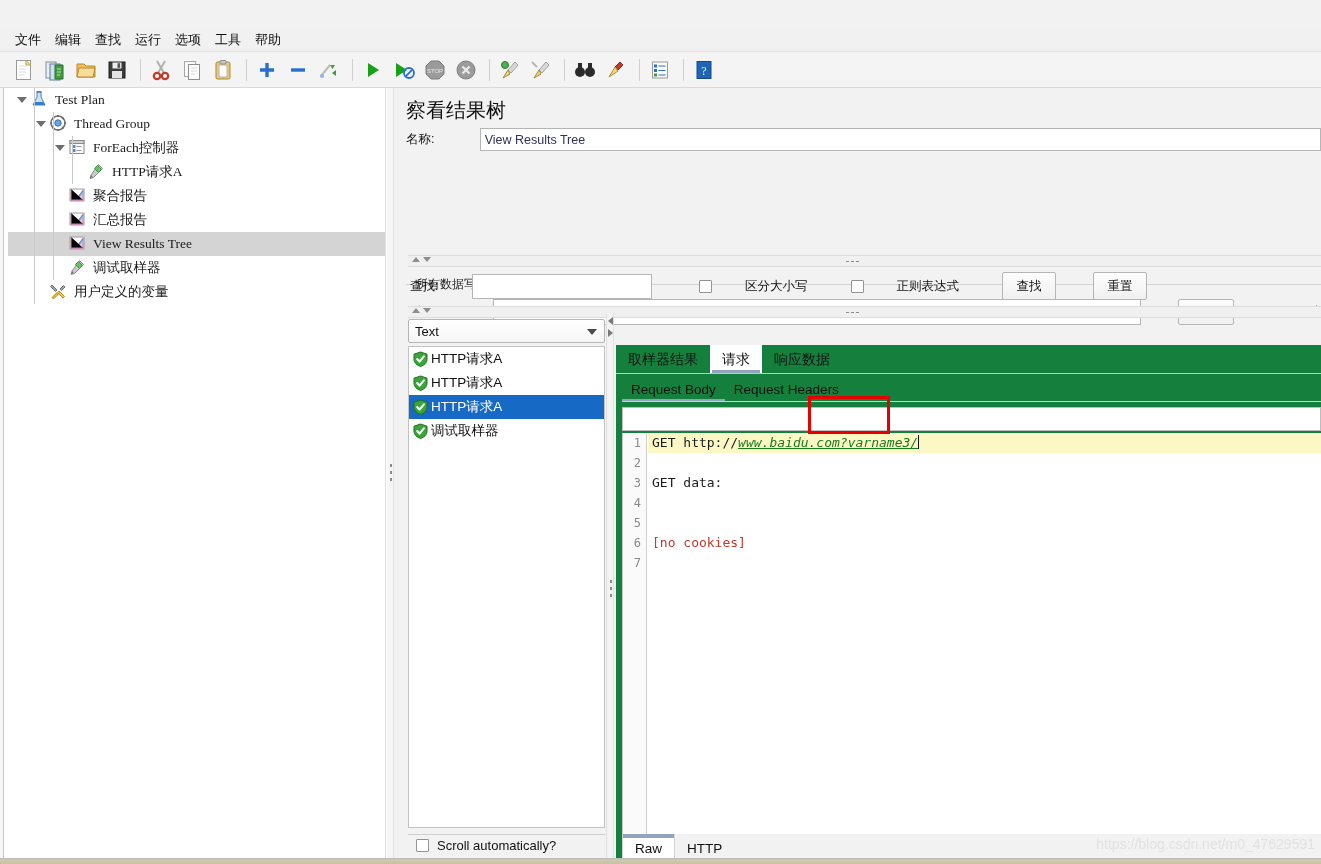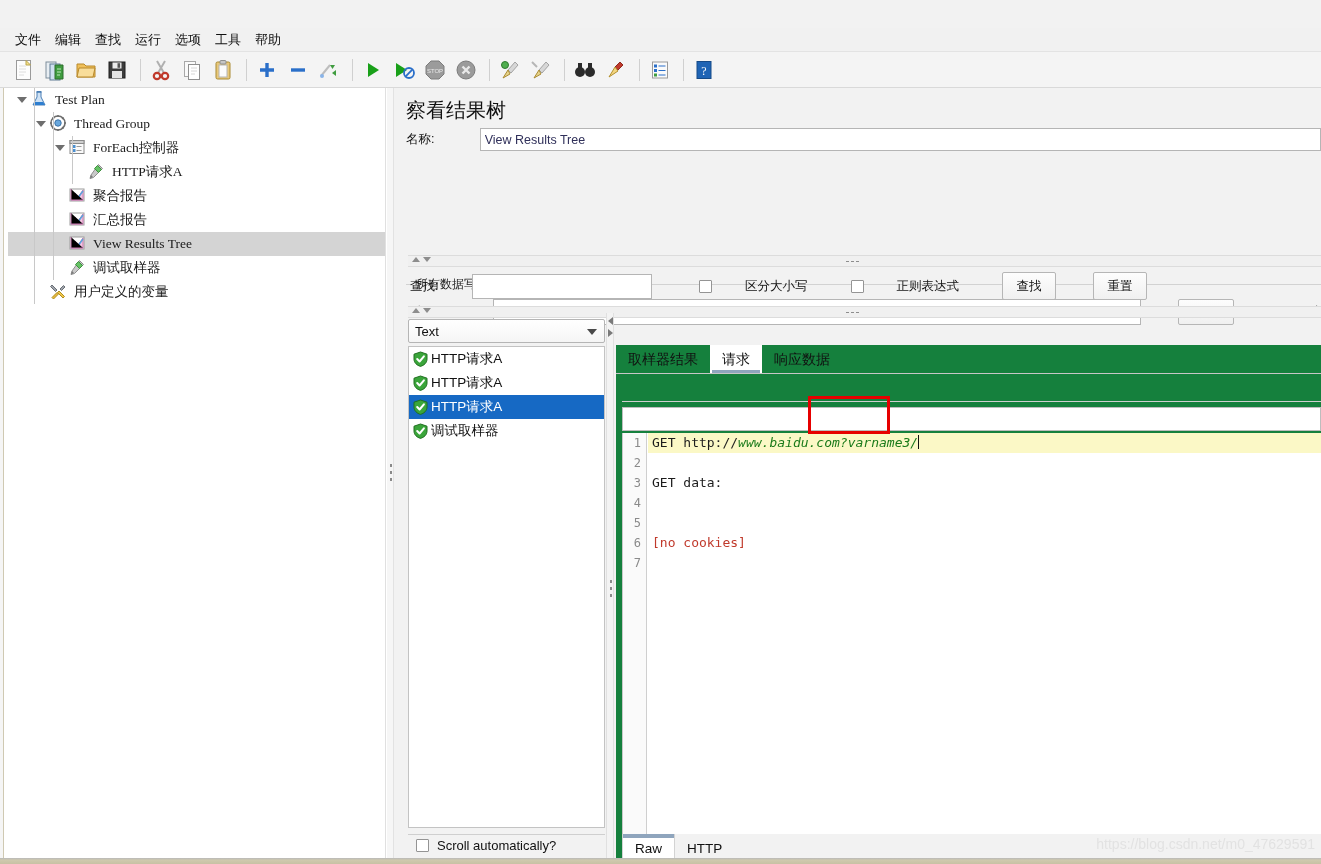--- a/index.html
+++ b/index.html
@@ -273,21 +273,21 @@
     font-family: "DejaVu Sans Mono","Liberation Mono", monospace;
     font-size: 12px; color: #8a8a8a;
   }
   .codelines { position: absolute; left: 25px; top: 0; right: 0; bottom: 0; }
   .cline {
     height: 20px; line-height: 20px; padding-left: 4px;
     font-family: "DejaVu Sans Mono","Liberation Mono", monospace;
     font-size: 13px; color: #1c1c1c; white-space: pre;
   }
   .cline.hl { background: #fbf8c6; }
-  .tok-url { color: #1a7a1a; font-style: italic; }
+  .tok-url { color: #1a7a1a; text-decoration: underline; font-style: italic; }
   .tok-cookie { color: #c0392b; }
   .caret-bar {
     display: inline-block; width: 1px; height: 14px; background: #111;
     vertical-align: -2px;
   }
   .redbox {
     position: absolute; border: 3px solid #e60000;
     pointer-events: none;
   }
 
@@ -757,20 +757,24 @@
     <div class="grip"></div>
   </div>
 
   <div class="detail">
 
     <div class="tabrow1" id="tabs1-root">
         <div class="tab1">取样器结果</div>
         <div class="tab1 active">请求</div>
         <div class="tab1">响应数据</div>
       </div>
+    <div class="tabrow2" id="tabs2-root">
+        <div class="tab2 active">Request Body</div>
+        <div class="tab2">Request Headers</div>
+      </div>
     <div class="tabrow2-underline"></div>
 
     <div class="searchbar"></div>
 
     <div class="codearea">
       <div class="gutter" id="gutter-root">
           <div class="gnum">1</div>
           <div class="gnum">2</div>
           <div class="gnum">3</div>
           <div class="gnum">4</div>

